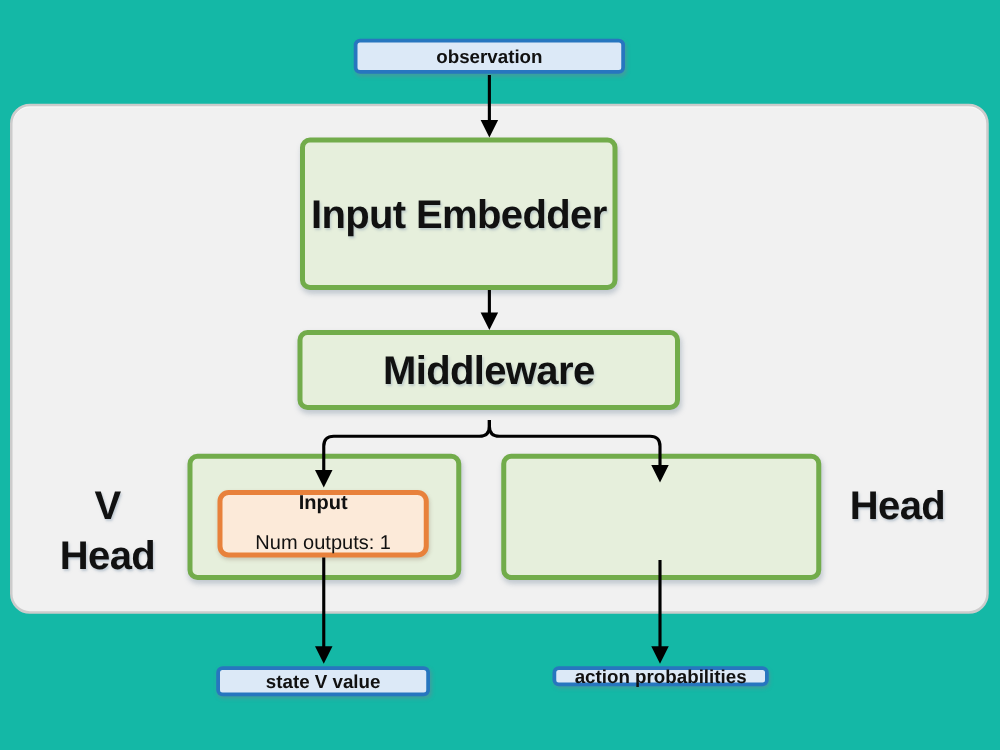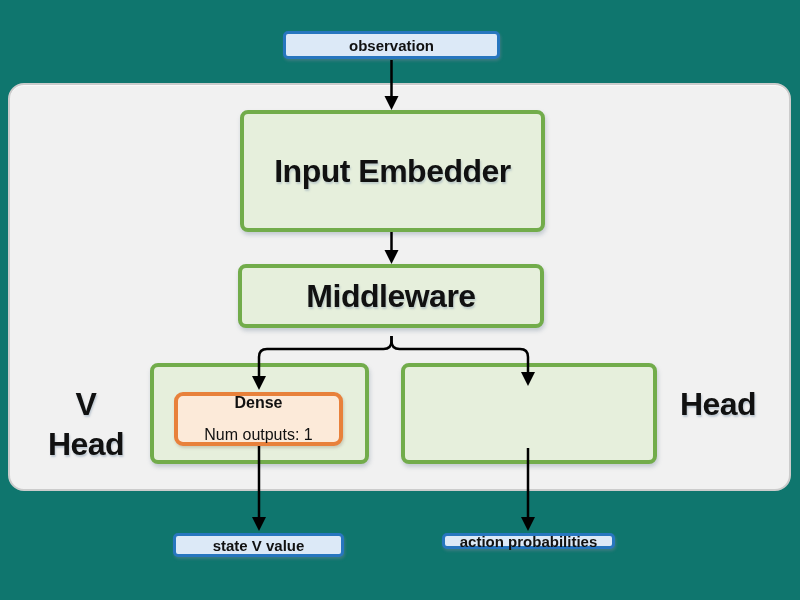--- a/index.html
+++ b/index.html
@@ -15,21 +15,21 @@
     --text:#111111;
   }
   html,body{margin:0;padding:0;}
   body{
     font-family:"Liberation Sans","DejaVu Sans",sans-serif;
     background:#ffffff;
   }
   .stage{
     position:relative;
     width:800px;height:600px;
-    background:#0f766e;
+    background:#14b8a6;
     overflow:hidden;
   }
   .panel{
     position:absolute;
     left:8px;top:83px;width:779px;height:404px;
     background:var(--panel-fill);
     border:2px solid var(--panel-border);
     border-radius:16px;
     box-shadow:inset 0 1px 0 rgba(255,255,255,.6);
     z-index:1;
@@ -93,37 +93,37 @@
 <body>
 
 <div class="stage">
 
   <div class="panel"></div>
 
   <div class="box io-box" style="left:283px;top:31px;width:217px;height:28px;">
     <span>observation</span>
   </div>
 
-  <div class="box module-box" style="left:240px;top:110px;width:305px;height:122px;">
+  <div class="box module-box" style="left:240px;top:110px;width:254px;height:122px;">
     <span>Input Embedder</span>
   </div>
 
   <div class="box module-box" style="left:238px;top:264px;width:306px;height:64px;">
     <span>Middleware</span>
   </div>
 
   <div class="head-label" style="left:26px;top:384px;width:120px;">
     <div>V</div>
     <div>Head</div>
   </div>
 
   <div class="box head-box" style="left:150px;top:363px;width:219px;height:101px;"></div>
 
   <div class="box layer-box" style="left:174px;top:392px;width:169px;height:54px;">
-    <div class="layer-title">Dense</div>
+    <div class="layer-title">Input</div>
     <div class="layer-sub">Num outputs: 1</div>
   </div>
 
   <div class="box head-box" style="left:401px;top:363px;width:256px;height:101px;"></div>
 
 
   <div class="head-label" style="left:656px;top:384px;width:124px;">
     <div>Head</div>
   </div>
 

